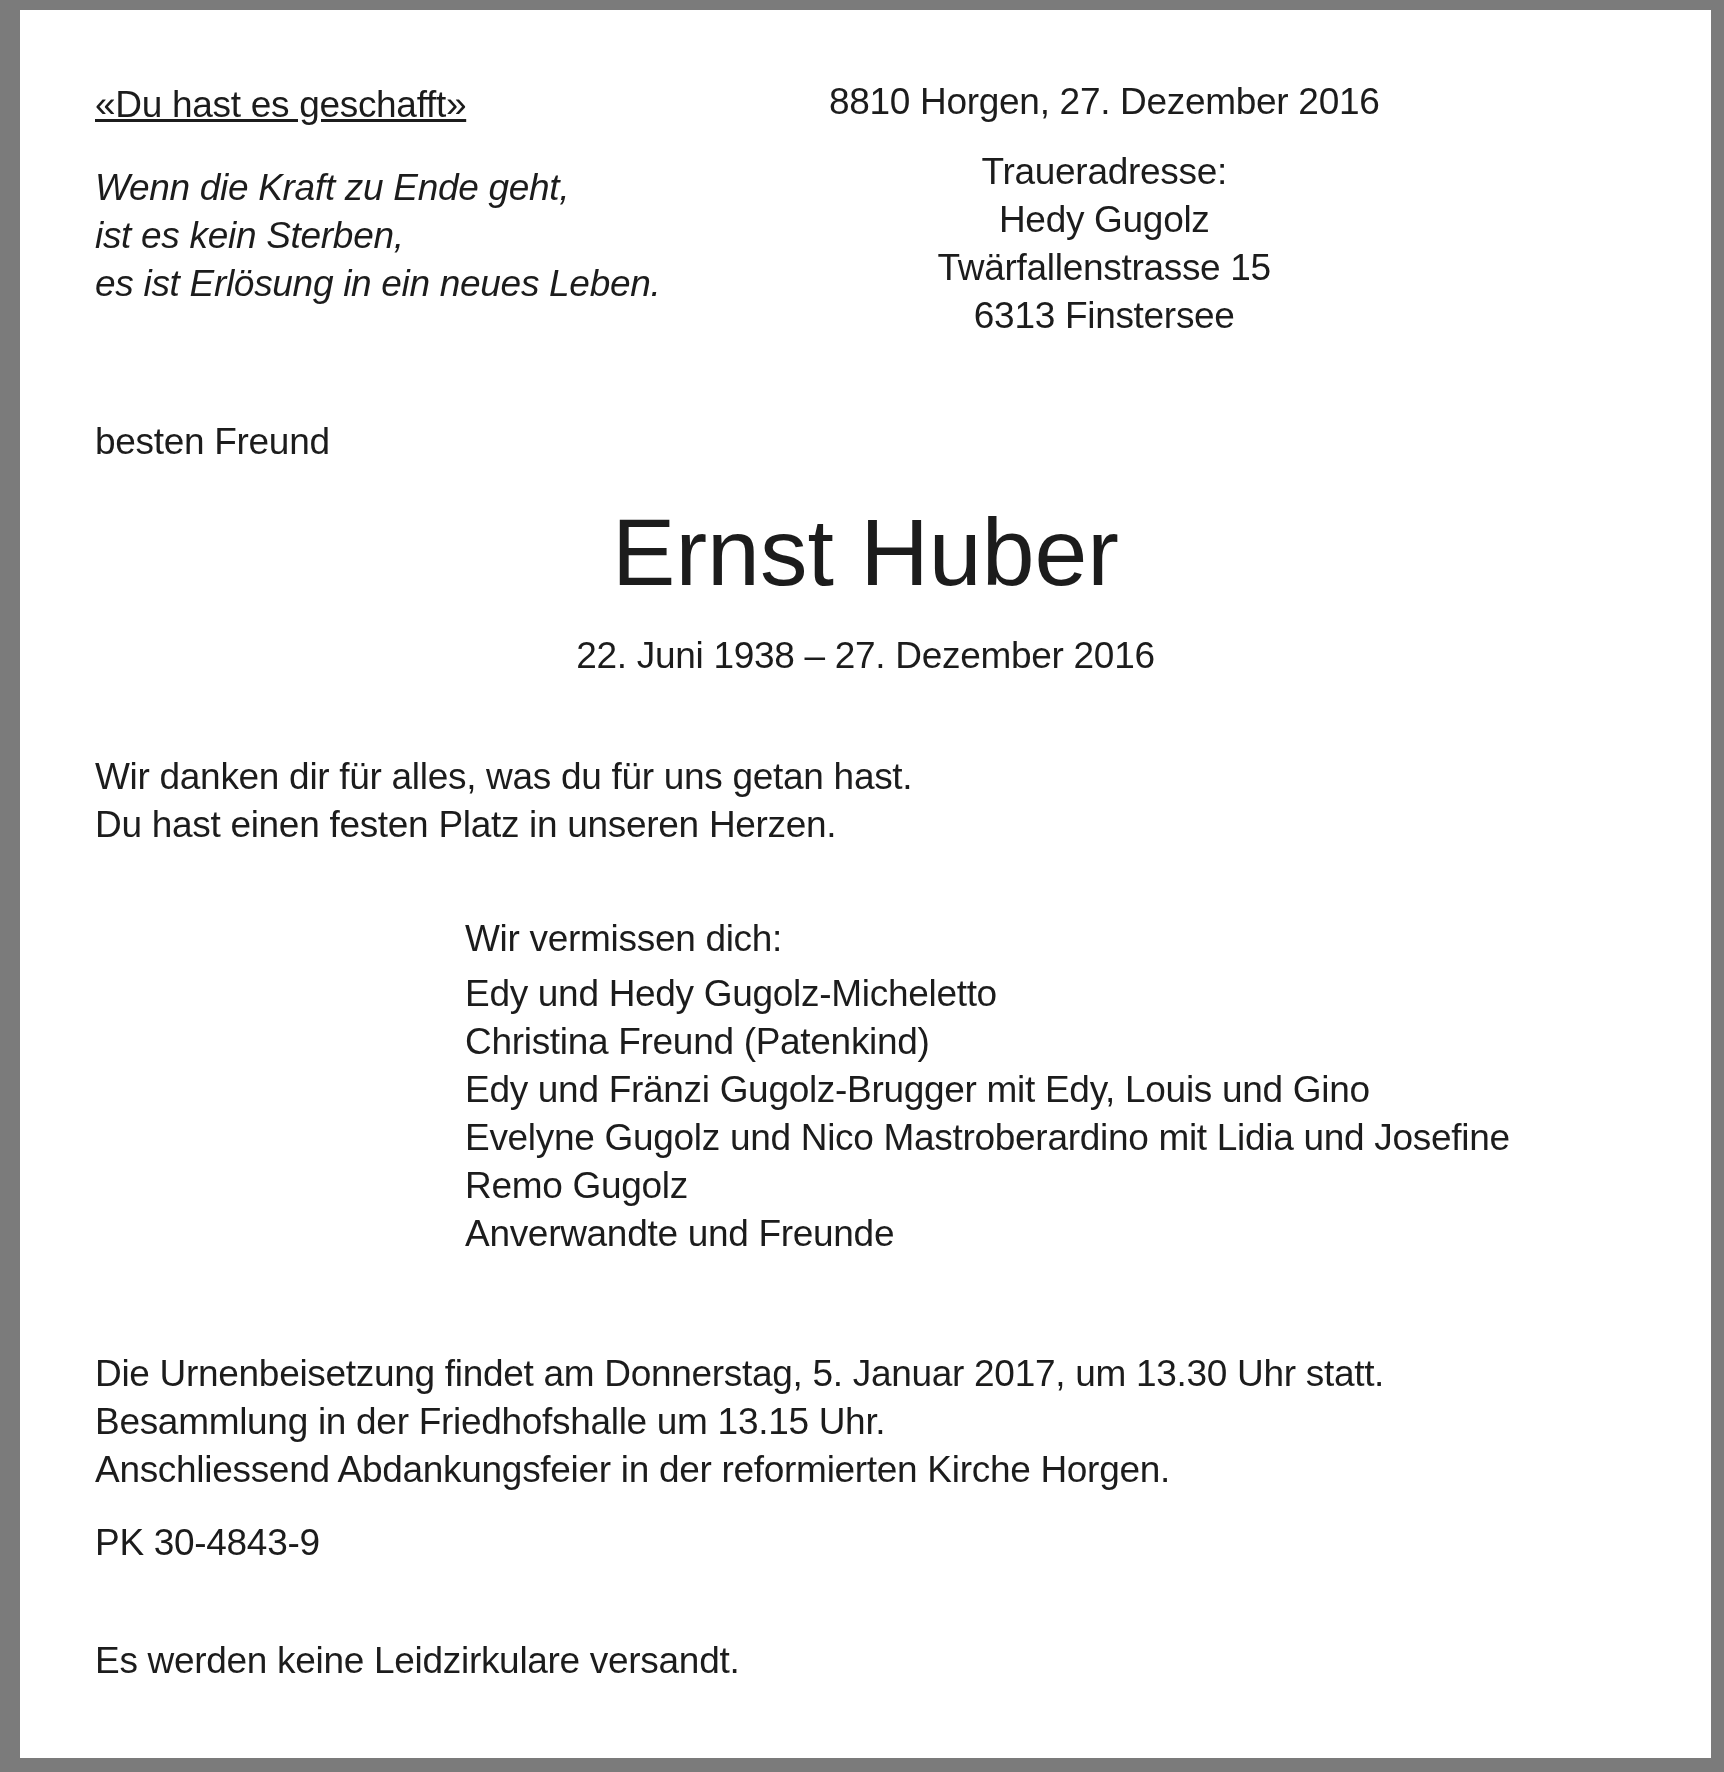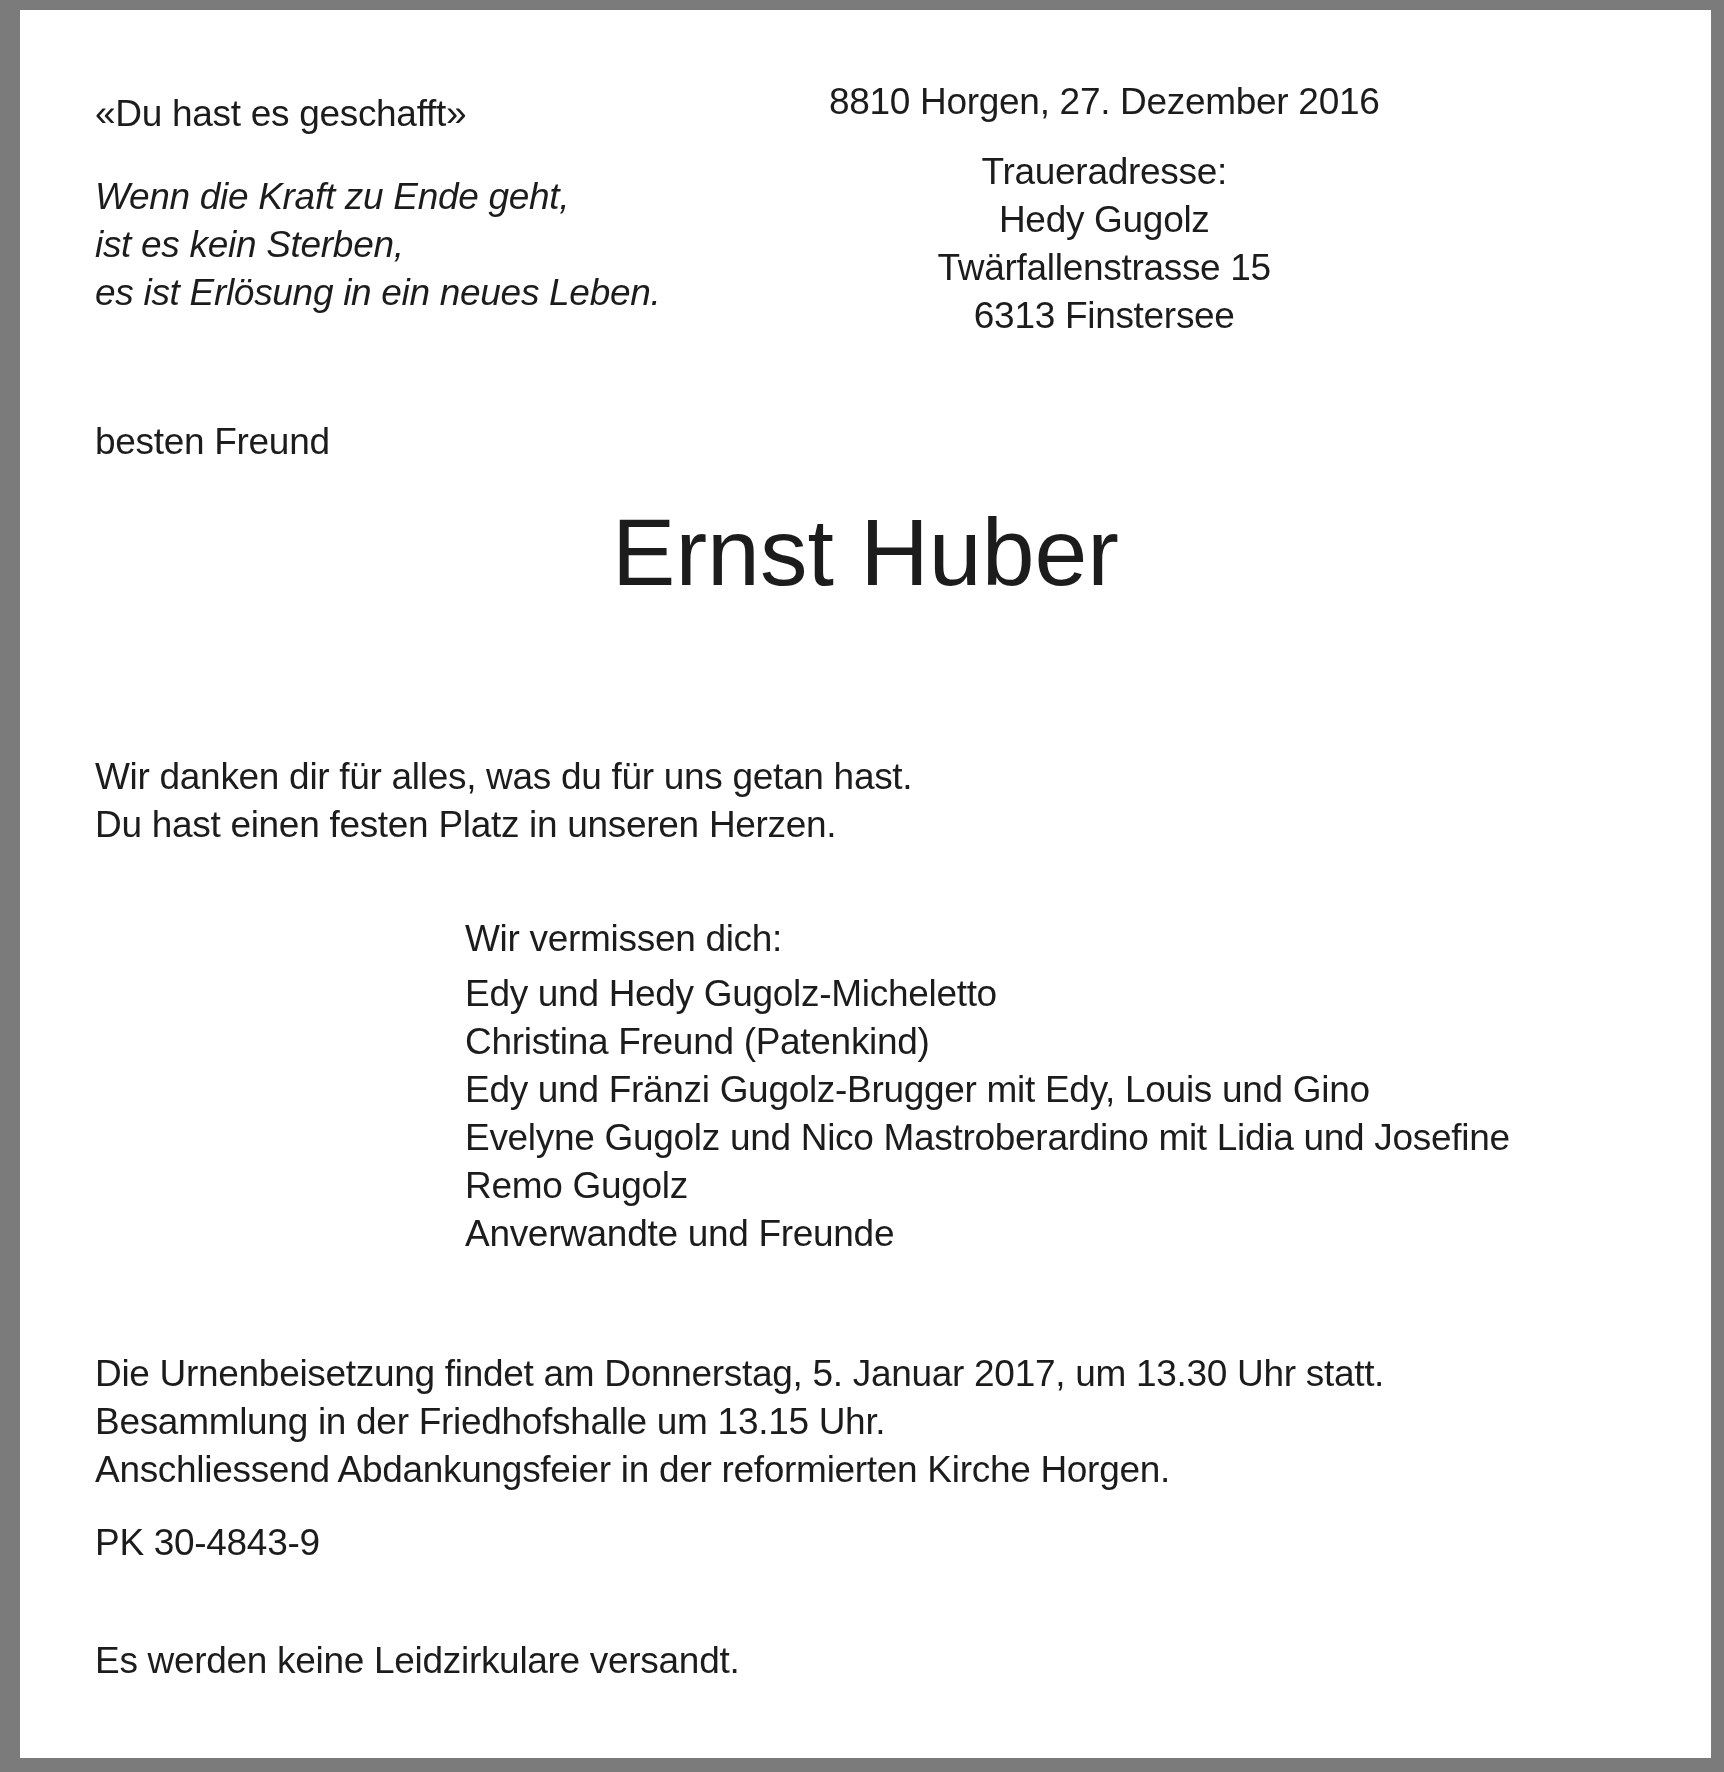--- a/index.html
+++ b/index.html
@@ -21,21 +21,21 @@
     left: 20px; top: 10px;
     width: 1691px; height: 1748px;
     background: #ffffff;
     color: #1c1c1c;
     font-size: 37px;
     line-height: 48px;
     letter-spacing: -0.3px;
   }
   .abs { position: absolute; }
   .quote-block   { left: 75px;  top: 68px; }
-  .quote-heading { margin: 12px 0 35px 0; }
+  .quote-heading { margin: 3px 0 35px 0; text-decoration: underline; }
   .verse         { font-style: italic; }
   .right-block   { left: 809px; top: 68px; text-align: center; }
   .dateline      { margin: 0 0 22px 0; }
   .intro-block   { left: 75px;  top: 408px; width: 1500px; }
   .name-block    { left: 0; right: 0; top: 492px; text-align: center; }
   .deceased-name {
     font-size: 95px;
     line-height: 100px;
     font-weight: 400;
     letter-spacing: 0px;
@@ -70,20 +70,23 @@
     </div>
 
     <div class="abs intro-block">
       <div>besten Freund</div>
     </div>
 
     <div class="abs name-block">
       <div class="deceased-name">Ernst Huber</div>
     </div>
 
+    <div class="abs dates-block">
+      <div>22. Juni 1938 – 27. Dezember 2016</div>
+    </div>
 
     <div class="abs thanks-block">
       <div>Wir danken dir für alles, was du für uns getan hast.</div>
       <div>Du hast einen festen Platz in unseren Herzen.</div>
     </div>
 
     <div class="abs mourners-block">
       <div class="mourners-heading">Wir vermissen dich:</div>
       <div>Edy und Hedy Gugolz-Micheletto</div>
       <div>Christina Freund (Patenkind)</div>

